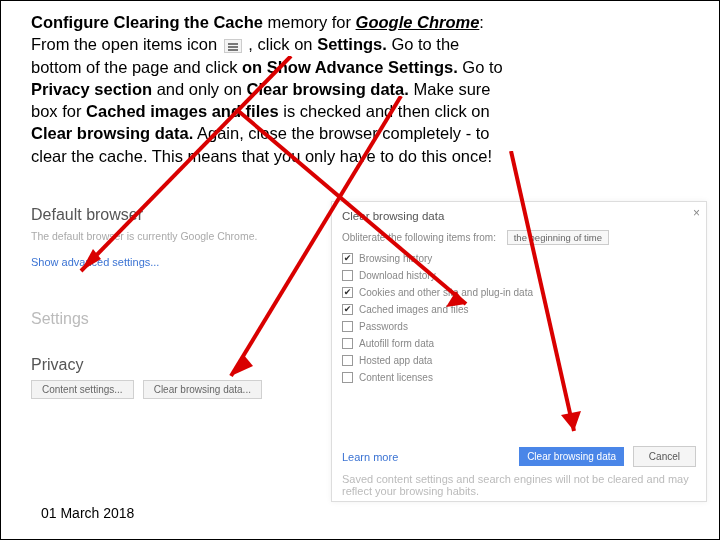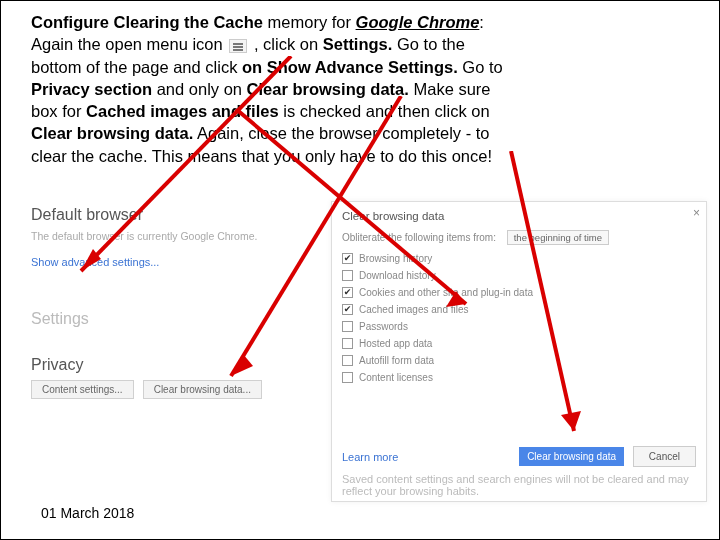--- a/index.html
+++ b/index.html
@@ -160,21 +160,21 @@
   .arrow line { stroke:#d90000; stroke-width:4; }
   .arrow polygon { fill:#d90000; }
 </style>
 </head>
 <body>
 
 <div class="instructions">
   <span><b><span>Configure Clearing the Cache</span></b>
   <span>memory for</span>
   <b><i><u><span>Google Chrome</span></u></i></b>:</span><br>
-  <span>Again the open menu icon</span>
+  <span>From the open items icon</span>
   <span class="menu-icon"></span>
   <span>, click on</span>
   <b><span>Settings.</span></b>
   <span>Go to the</span><br>
   <span>bottom of the page and click</span>
   <b><span>on Show Advance Settings.</span></b>
   <span>Go to</span><br>
   <b><span>Privacy section</span></b>
   <span>and only on</span>
   <b><span>Clear browsing data.</span></b>
@@ -227,25 +227,25 @@
         <div class="cb-row">
           <span class="cb checked"></span>
           <span>Cached images and files</span>
         </div>
         <div class="cb-row">
           <span class="cb"></span>
           <span>Passwords</span>
         </div>
         <div class="cb-row">
           <span class="cb"></span>
+          <span>Autofill form data</span>
+        </div>
+        <div class="cb-row">
+          <span class="cb"></span>
           <span>Hosted app data</span>
-        </div>
-        <div class="cb-row">
-          <span class="cb"></span>
-          <span>Autofill form data</span>
         </div>
         <div class="cb-row">
           <span class="cb"></span>
           <span>Content licenses</span>
         </div>
       </div>
     <div class="rp-footer">
       <span class="link">Learn more</span>
       <span>
         <button class="btn-blue">Clear browsing data</button>

